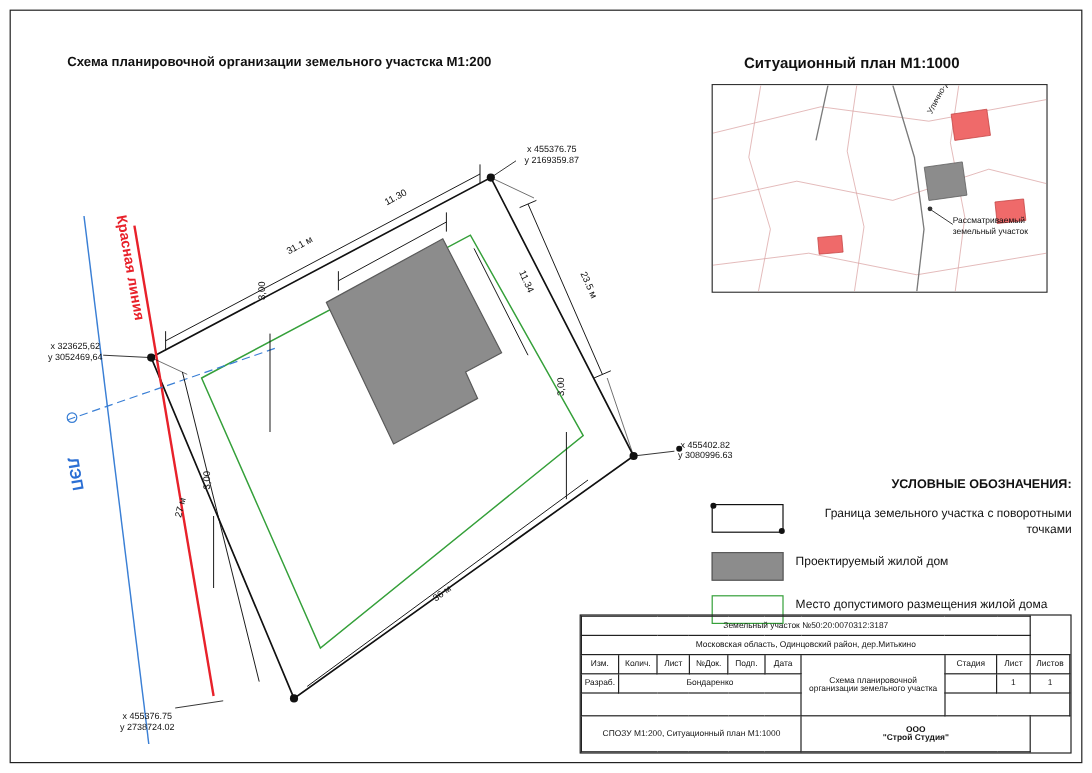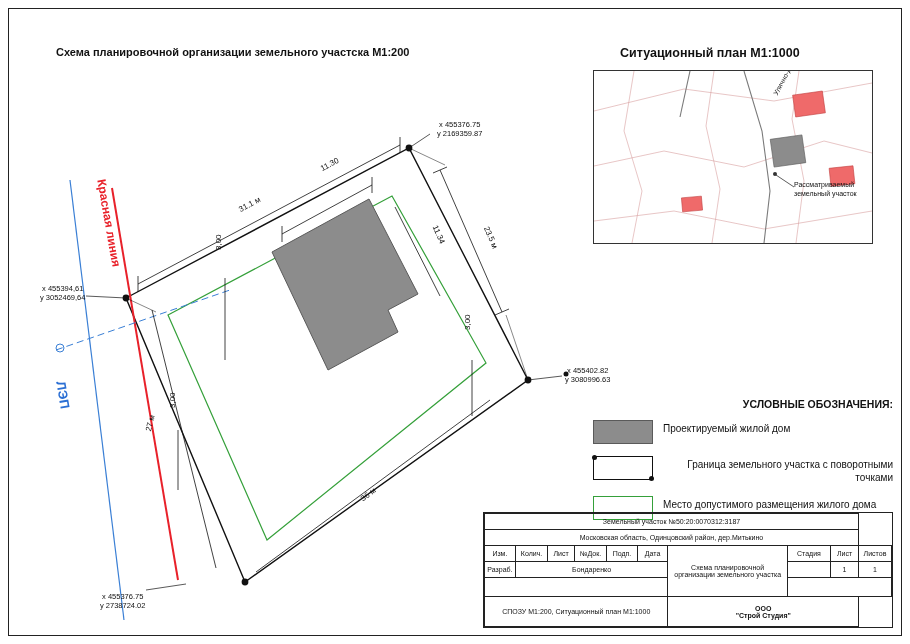--- a/index.html
+++ b/index.html
@@ -87,30 +87,30 @@
     </svg>
     <div class="sit-label" style="left:178px;top:22px;transform:rotate(-62deg);transform-origin:left top;">Улично-дорожная сеть</div>
     <div class="sit-parcel-note" style="left:200px;top:110px;width:72px;white-space:pre-line;">Рассматриваемый
 земельный участок</div>
   </div>
 
 
   <div class="abs" id="legend">
     <div class="hdr">УСЛОВНЫЕ ОБОЗНАЧЕНИЯ:</div>
     <div class="leg-row">
+      <div class="leg-swatch sw-border"></div>
+      <div class="leg-text">Граница земельного участка с поворотными точками</div>
+    </div>
+    <div class="leg-row">
       <div class="leg-swatch sw-grey"></div>
       <div class="leg-text">Проектируемый жилой дом</div>
     </div>
     <div class="leg-row">
-      <div class="leg-swatch sw-border"></div>
-      <div class="leg-text">Граница земельного участка с поворотными точками</div>
-    </div>
-    <div class="leg-row">
       <div class="leg-swatch sw-green"></div>
-      <div class="leg-text">Место допустимого размещения жилого дома</div>
+      <div class="leg-text">Место допустимого размещения жилой дома</div>
     </div>
   </div>
 
   <div class="abs" id="stamp">
     <table>
       <tbody>
           <tr>
         <td colspan="9" class="st-big">Земельный участок №50:20:0070312:3187</td>
       </tr>
       <tr>
@@ -221,21 +221,21 @@
     
     <div class="abs" style="left:88px;top:118px;font-size:12px;font-weight:bold;color:#e8212a;transform:rotate(80deg);transform-origin:left top;white-space:nowrap;">Красная линия</div>
     <div class="abs" style="left:48px;top:320px;font-size:13px;font-weight:bold;color:#2b6fd4;transform:rotate(80deg);transform-origin:left top;">ЛЭП</div>
   </div>
 
   <div class="abs coordlbl" style="left:437px;top:120px;">
     <div>х 455376.75</div>
     <div>у 2169359.87</div>
   </div>
   <div class="abs coordlbl" style="left:40px;top:284px;">
-    <div>х 455394,61</div>
+    <div>х 323625,62</div>
     <div>у 3052469,64</div>
   </div>
   <div class="abs coordlbl" style="left:565px;top:366px;">
     <div>х 455402.82</div>
     <div>у 3080996.63</div>
   </div>
   <div class="abs coordlbl" style="left:100px;top:592px;">
     <div>х 455376.75</div>
     <div>у 2738724.02</div>
   </div>

